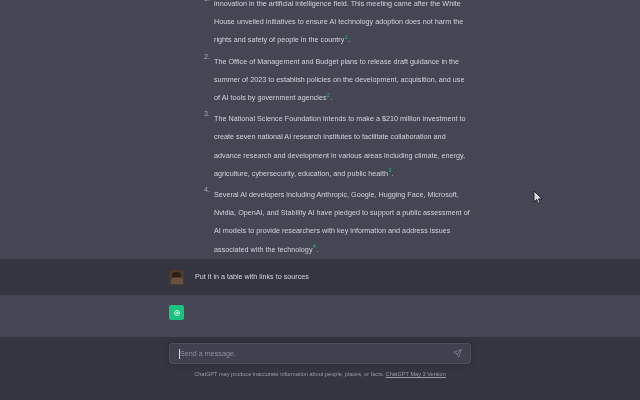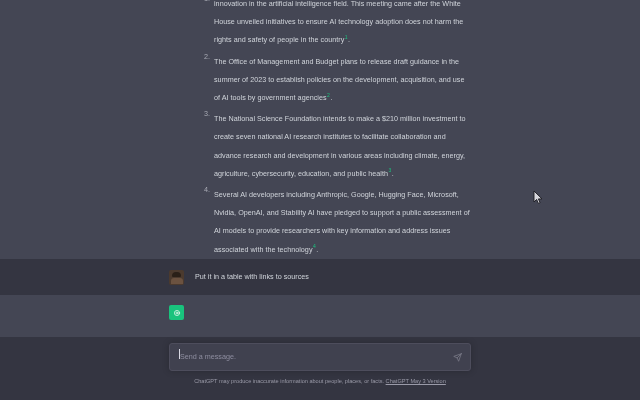--- a/index.html
+++ b/index.html
@@ -178,21 +178,21 @@
     height: 63px;
     background: #343541;
   }
   .composer-wrap {
     width: 302px;
     margin: 0 auto;
     padding-top: 6px;
   }
   .input-shell {
     position: relative;
-    height: 28px;
+    height: 21px;
     background: #40414f;
     border: 1px solid #4d4d5c;
     border-radius: 3px;
     box-shadow: 0 0 7px rgba(0,0,0,0.22);
     display: flex;
     align-items: center;
     padding: 0 8px 0 9px;
   }
   .caret {
     position: absolute;

